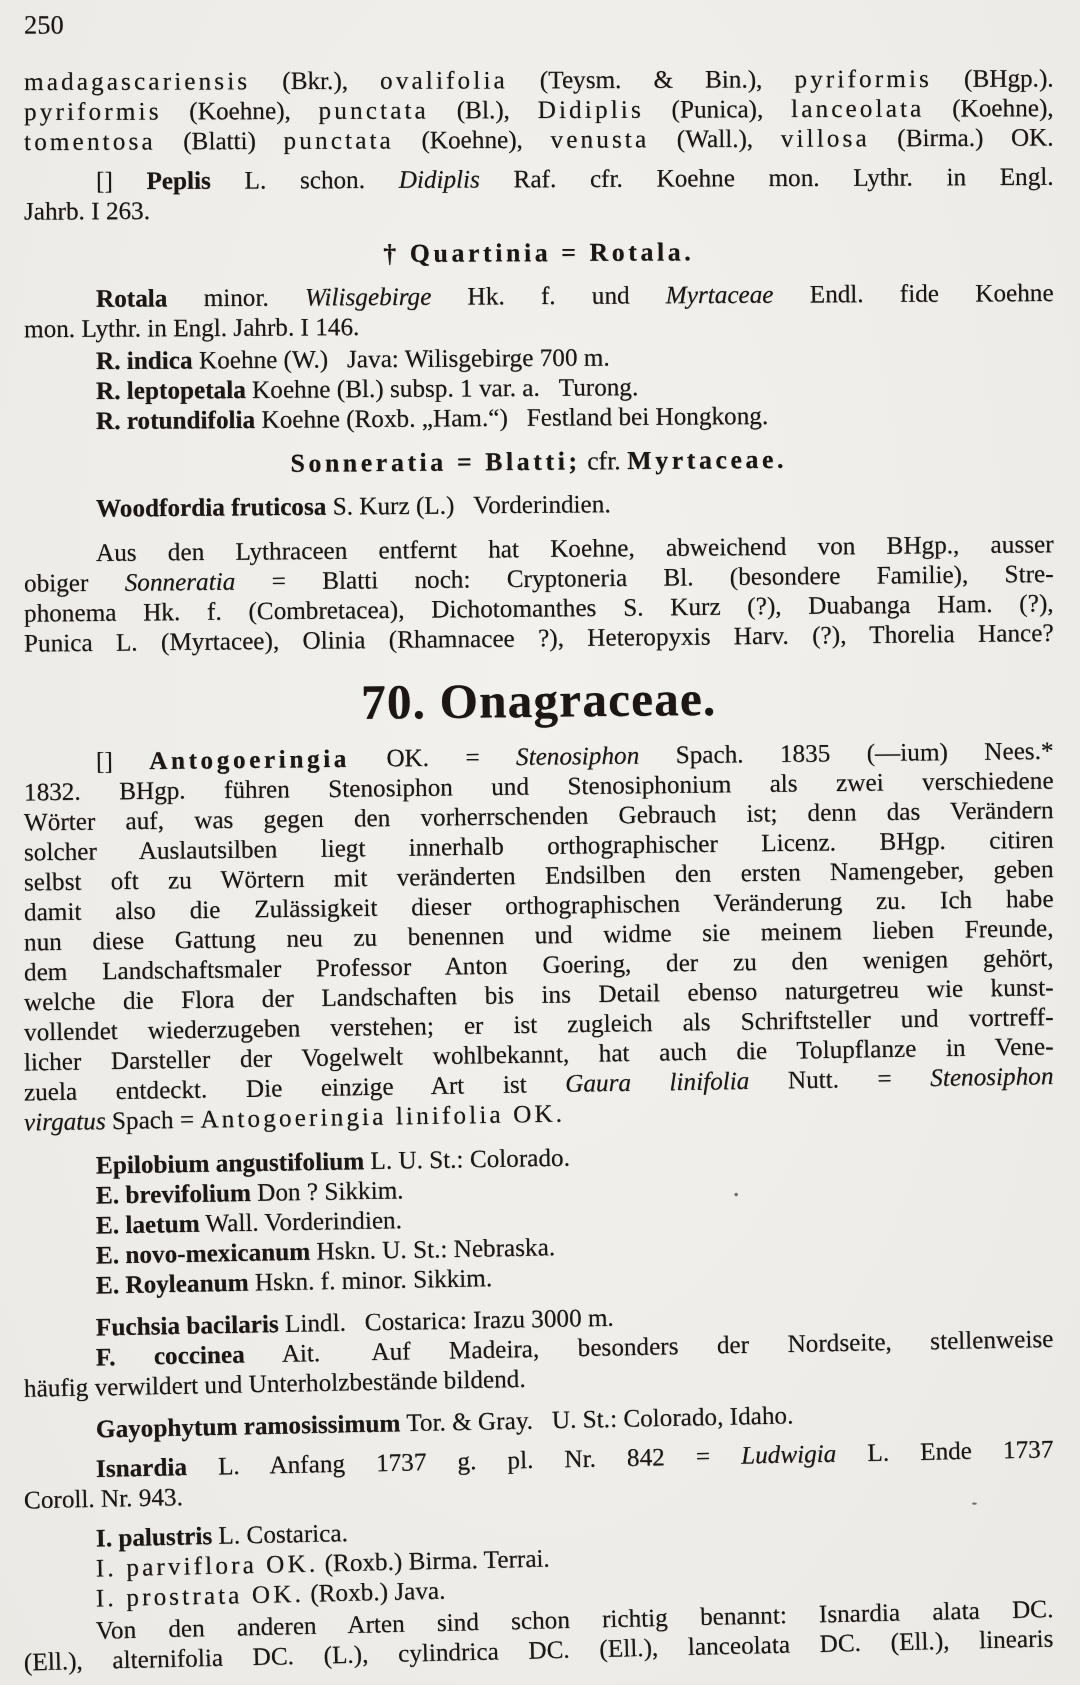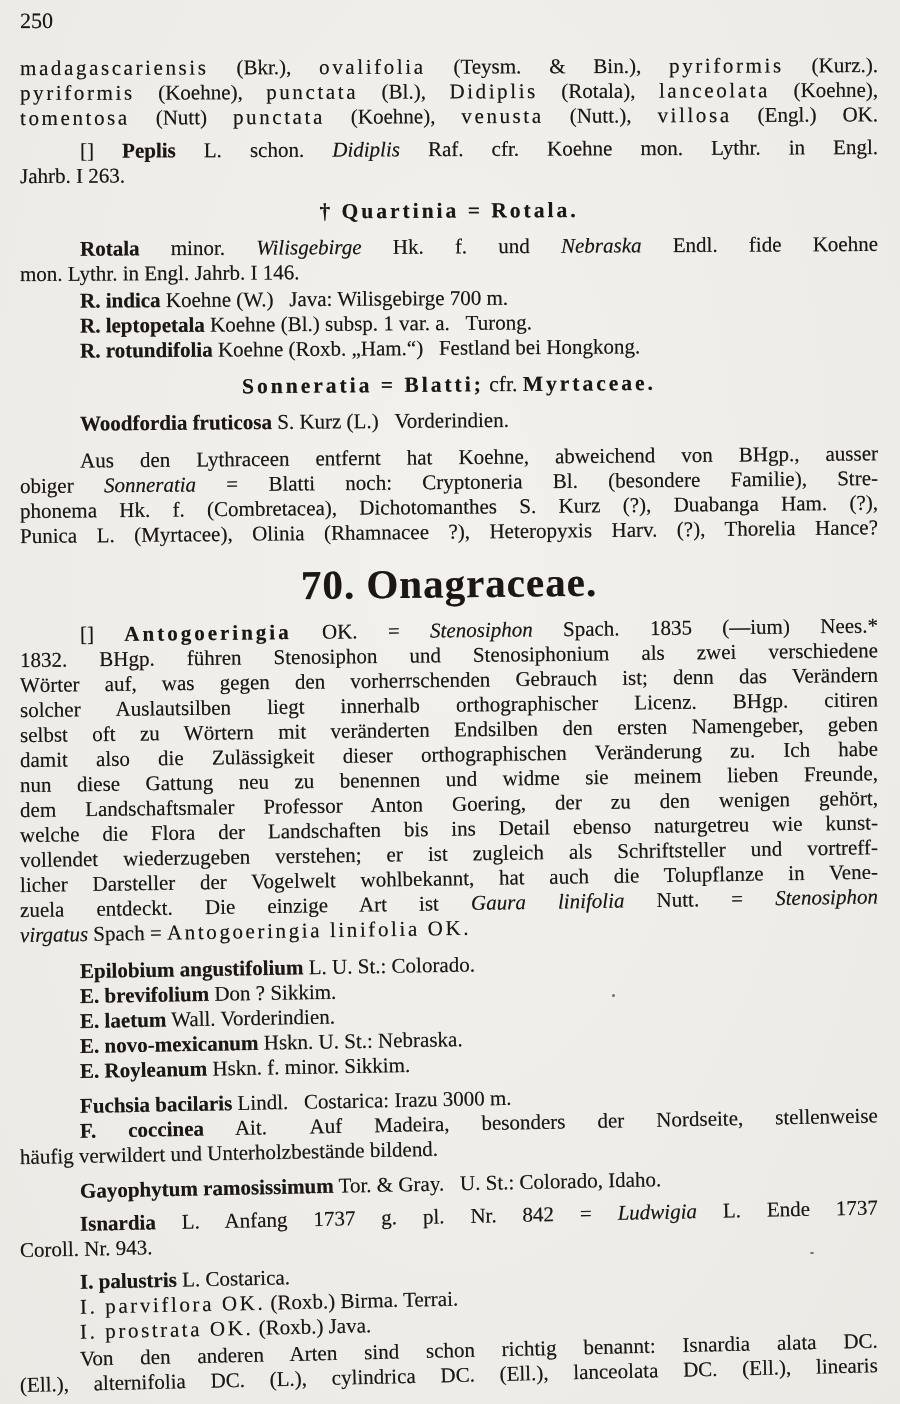--- a/index.html
+++ b/index.html
@@ -31,27 +31,27 @@
   .seg-sp { letter-spacing: 2.6px; }
   .seg-bsp{ font-weight: bold; letter-spacing: 3px; }
   .speck { position: absolute; background: #42392e; border-radius: 50%; opacity: .7; }
 </style>
 </head>
 <body>
 
 <main class="page">
   <div class="line k-pagenum" style="transform: rotate(-0.2deg);">250</div>
   <div id="text-body">
-      <div class="line k-body j" style="margin-top: 22px; transform: rotate(-0.2deg);"><span class="seg-sp">madagascariensis</span><span> (Bkr.), </span><span class="seg-sp">ovalifolia</span><span> (Teysm. &amp; Bin.), </span><span class="seg-sp">pyriformis</span><span> (Kurz.).</span></div>
-      <div class="line k-body j" style="transform: rotate(-0.22deg);"><span class="seg-sp">pyriformis</span><span> (Koehne), </span><span class="seg-sp">punctata</span><span> (Bl.), </span><span class="seg-sp">Didiplis</span><span> (Rotala), </span><span class="seg-sp">lanceolata</span><span> (Koehne),</span></div>
-      <div class="line k-body j" style="transform: rotate(-0.25deg);"><span class="seg-sp">tomentosa</span><span> (Nutt) </span><span class="seg-sp">punctata</span><span> (Koehne), </span><span class="seg-sp">venusta</span><span> (Nutt.), </span><span class="seg-sp">villosa</span><span> (Engl.) OK.</span></div>
+      <div class="line k-body j" style="margin-top: 22px; transform: rotate(-0.2deg);"><span class="seg-sp">madagascariensis</span><span> (Bkr.), </span><span class="seg-sp">ovalifolia</span><span> (Teysm. &amp; Bin.), </span><span class="seg-sp">pyriformis</span><span> (BHgp.).</span></div>
+      <div class="line k-body j" style="transform: rotate(-0.22deg);"><span class="seg-sp">pyriformis</span><span> (Koehne), </span><span class="seg-sp">punctata</span><span> (Bl.), </span><span class="seg-sp">Didiplis</span><span> (Punica), </span><span class="seg-sp">lanceolata</span><span> (Koehne),</span></div>
+      <div class="line k-body j" style="transform: rotate(-0.25deg);"><span class="seg-sp">tomentosa</span><span> (Blatti) </span><span class="seg-sp">punctata</span><span> (Koehne), </span><span class="seg-sp">venusta</span><span> (Wall.), </span><span class="seg-sp">villosa</span><span> (Birma.) OK.</span></div>
       <div class="line k-body j ind" style="margin-top: 8px; transform: rotate(-0.27deg);"><span>[] </span><span class="seg-b">Peplis</span><span> L. schon. </span><span class="seg-i">Didiplis</span><span> Raf. cfr. Koehne mon. Lythr. in Engl.</span></div>
       <div class="line k-body" style="transform: rotate(-0.3deg);"><span>Jahrb. I 263.</span></div>
       <div class="line k-h2 c" style="margin-top: 10px; transform: rotate(-0.32deg);"><span class="seg-bsp">† Quartinia = Rotala.</span></div>
-      <div class="line k-body j ind" style="margin-top: 10px; transform: rotate(-0.35deg);"><span class="seg-b">Rotala</span><span> minor. </span><span class="seg-i">Wilisgebirge</span><span> Hk. f. und </span><span class="seg-i">Nebraska</span><span> Endl. fide Koehne</span></div>
+      <div class="line k-body j ind" style="margin-top: 10px; transform: rotate(-0.35deg);"><span class="seg-b">Rotala</span><span> minor. </span><span class="seg-i">Wilisgebirge</span><span> Hk. f. und </span><span class="seg-i">Myrtaceae</span><span> Endl. fide Koehne</span></div>
       <div class="line k-body" style="transform: rotate(-0.37deg);"><span>mon. Lythr. in Engl. Jahrb. I 146.</span></div>
       <div class="line k-body ind" style="margin-top: 2px; transform: rotate(-0.4deg);"><span class="seg-b">R. indica</span><span> Koehne (W.)  Java: Wilisgebirge 700 m.</span></div>
       <div class="line k-body ind" style="transform: rotate(-0.42deg);"><span class="seg-b">R. leptopetala</span><span> Koehne (Bl.) subsp. 1 var. a.  Turong.</span></div>
       <div class="line k-body ind" style="transform: rotate(-0.44deg);"><span class="seg-b">R. rotundifolia</span><span> Koehne (Roxb. „Ham.“)  Festland bei Hongkong.</span></div>
       <div class="line k-h2 c" style="margin-top: 10px; transform: rotate(-0.47deg);"><span class="seg-bsp">Sonneratia = Blatti;</span><span> cfr. </span><span class="seg-bsp">Myrtaceae.</span></div>
       <div class="line k-body ind" style="margin-top: 10px; transform: rotate(-0.49deg);"><span class="seg-b">Woodfordia fruticosa</span><span> S. Kurz (L.)  Vorderindien.</span></div>
       <div class="line k-body j ind" style="margin-top: 12px; transform: rotate(-0.52deg);"><span>Aus den Lythraceen entfernt hat Koehne, abweichend von BHgp., ausser</span></div>
       <div class="line k-body j" style="transform: rotate(-0.54deg);"><span>obiger </span><span class="seg-i">Sonneratia</span><span> = Blatti noch: Cryptoneria Bl. (besondere Familie), Stre-</span></div>
       <div class="line k-body j" style="transform: rotate(-0.57deg);"><span>phonema Hk. f. (Combretacea), Dichotomanthes S. Kurz (?), Duabanga Ham. (?),</span></div>
       <div class="line k-body j" style="transform: rotate(-0.59deg);"><span>Punica L. (Myrtacee), Olinia (Rhamnacee ?), Heteropyxis Harv. (?), Thorelia Hance?</span></div>

